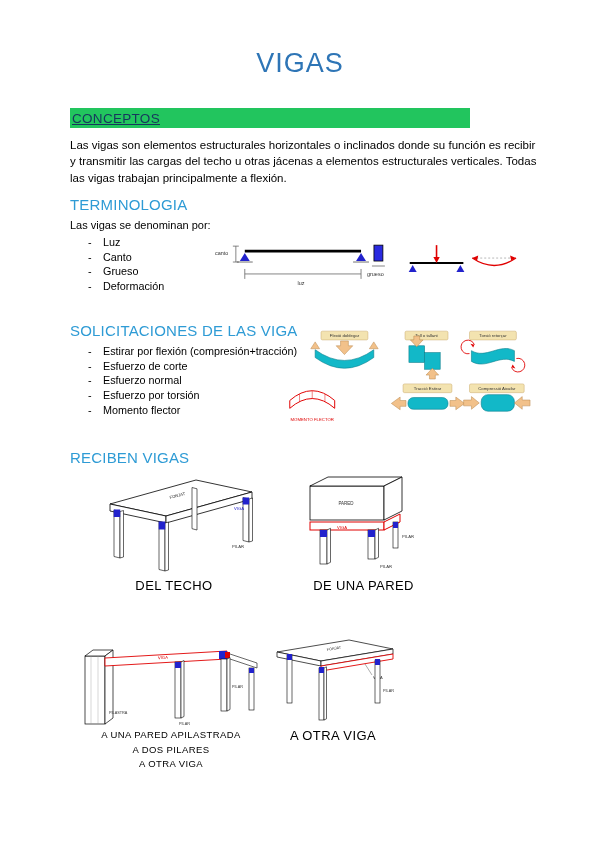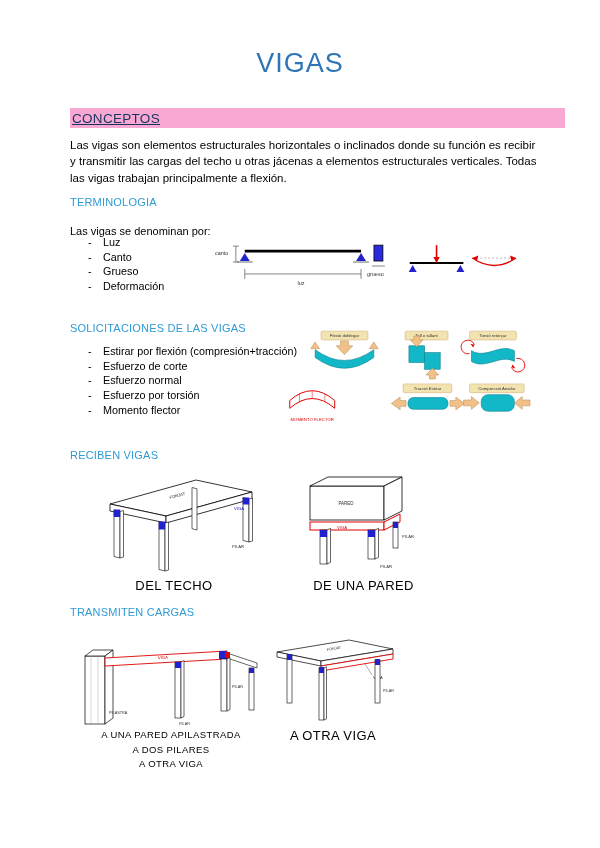--- a/index.html
+++ b/index.html
@@ -7,33 +7,33 @@
   .page {
     position:relative; width:600px; height:848px; margin:16px auto;
     background:#ffffff; font-family:"Liberation Sans", sans-serif; color:#000;
     overflow:hidden;
   }
   .title {
     position:absolute; top:32px; left:0; width:100%; text-align:center;
     font-size:27px; color:#2E75B6; letter-spacing:1px; font-weight:normal;
   }
   .conceptos-bar {
-    position:absolute; left:70px; top:92px; width:495px; height:20px;
-    background:#f9a8d4; display:flex; align-items:center;
+    position:absolute; left:70px; top:92px; width:400px; height:20px;
+    background:#22c55e; display:flex; align-items:center;
   }
   .conceptos-bar .bar-label {
     font-size:13.5px; color:#17365D; text-decoration:underline;
     padding-left:2px; letter-spacing:0.3px;
   }
   .body-text {
     position:absolute; left:70px; top:121px; width:468px;
     font-size:11.5px; line-height:1.42;
   }
   .subheading {
-    position:absolute; font-size:11px; color:#2E9BD5; letter-spacing:0.2px;
+    position:absolute; font-size:15px; color:#2E9BD5; letter-spacing:0.2px;
   }
   .intro-line { position:absolute; font-size:11px; }
   .dash-list { position:absolute; font-size:10.8px; }
   .dash-list .item { display:flex; line-height:14.7px; }
   .dash-list .dash { width:18px; padding-left:3px; flex:0 0 18px; }
   .diagram-abs { position:absolute; }
   .diagram-block { position:absolute; text-align:center; }
   .caption {
     font-size:13px; letter-spacing:0.4px; margin-top:2px; color:#000;
   }
@@ -49,21 +49,21 @@
   <h1 class="title">VIGAS</h1>
 
   <div class="conceptos-bar">
     <span class="bar-label">CONCEPTOS</span>
   </div>
 
   <p class="body-text">Las vigas son elementos estructurales horizontales o inclinados donde su función es recibir y transmitir las cargas del techo u otras jácenas a elementos estructurales verticales. Todas las vigas trabajan principalmente a flexión.</p>
 
   <div class="subheading" style="left:70px; top:180px;">TERMINOLOGIA</div>
 
-  <div class="intro-line" style="left:70px; top:209px;text-align:center;">Las vigas se denominan por:</div>
+  <div class="intro-line" style="left:70px; top:203px;text-align:center;">Las vigas se denominan por:</div>
 
   <div class="dash-list" style="left:85px; top:219px;">
     <div class="item">
       <span class="dash">-</span>
       <span>Luz</span>
     </div>
     <div class="item">
       <span class="dash">-</span>
       <span>Canto</span>
     </div>
@@ -108,21 +108,21 @@
       </g>
       <g>
         <line x1="262" y1="20" x2="306" y2="20" stroke="#999" stroke-width="0.7" stroke-dasharray="2,2"></line>
         <path d="M262,20 Q284,35 306,20" fill="none" stroke="#E00000" stroke-width="1.3"></path>
         <path d="M262,20 l6,-2.5 l-1.2,5 z" fill="#E00000"></path>
         <path d="M306,20 l-6,-2.5 l1.2,5 z" fill="#E00000"></path>
       </g>
     </svg>
   </div>
 
-  <div class="subheading" style="left:70px; top:306px;">SOLICITACIONES DE LAS VIGAS</div>
+  <div class="subheading" style="left:70px; top:306px;">SOLICITACIONES DE LAS VIGA</div>
 
   <div class="dash-list" style="left:85px; top:328px;">
     <div class="item">
       <span class="dash">-</span>
       <span>Estirar por flexión (compresión+tracción)</span>
     </div>
     <div class="item">
       <span class="dash">-</span>
       <span>Esfuerzo de corte</span>
     </div>
@@ -248,21 +248,20 @@
         <rect x="24" y="64" width="7" height="7" fill="#2222CC"></rect>
         <rect x="72" y="64" width="7" height="7" fill="#2222CC"></rect>
         <rect x="97" y="56" width="5" height="6" fill="#2222CC"></rect>
       </g>
       <text x="106" y="72" font-size="4.2" fill="#333">PILAR</text>
       <text x="84" y="102" font-size="4.2" fill="#333">PILAR</text>
     </svg>
     <div class="caption">DE UNA PARED</div>
   </div>
 
-  <div class="subheading" style="left:70px; top:590px;">TRANSMITEN CARGAS</div>
 
   <div class="diagram-block" style="left:76px; top:612px; width:190px;">
     <svg width="185" height="100" viewBox="0 0 185 100">
       <g>
         <rect x="6" y="28" width="20" height="68" fill="#fff" stroke="#000" stroke-width="0.7"></rect>
         <polygon points="6,28 14,22 34,22 26,28" fill="#fff" stroke="#000" stroke-width="0.7"></polygon>
         <polygon points="26,28 34,22 34,90 26,96" fill="#fff" stroke="#000" stroke-width="0.7"></polygon>
         <line x1="12" y1="28" x2="12" y2="96" stroke="#999" stroke-width="0.4"></line>
         <line x1="19" y1="28" x2="19" y2="96" stroke="#999" stroke-width="0.4"></line>
         <text x="30" y="86" font-size="3.8" fill="#333">PILASTRA</text>

